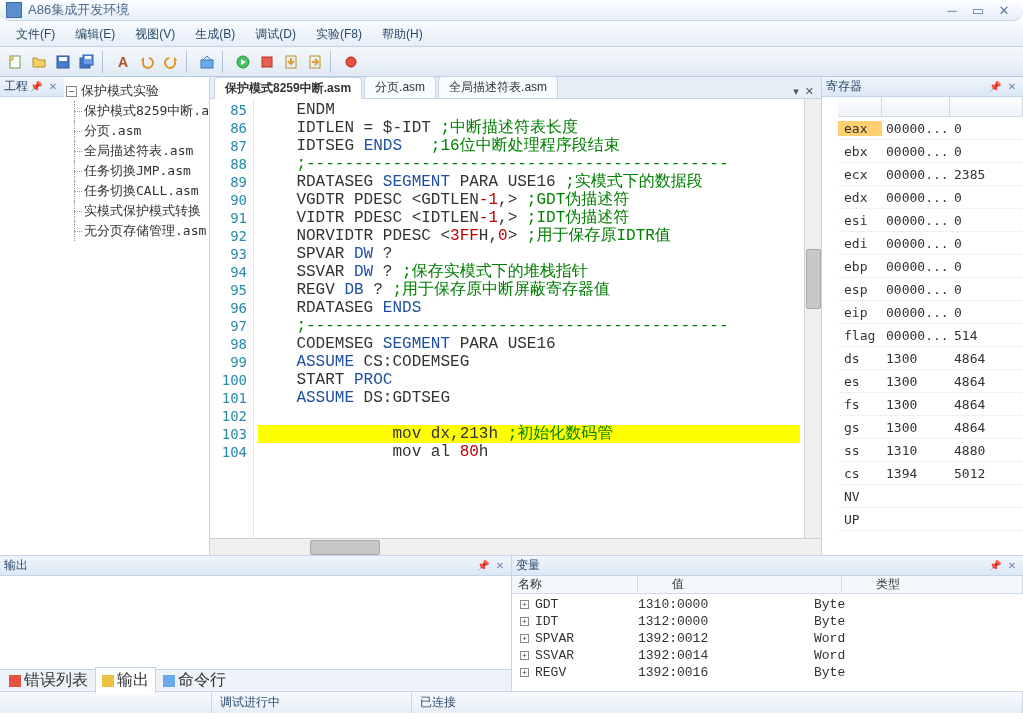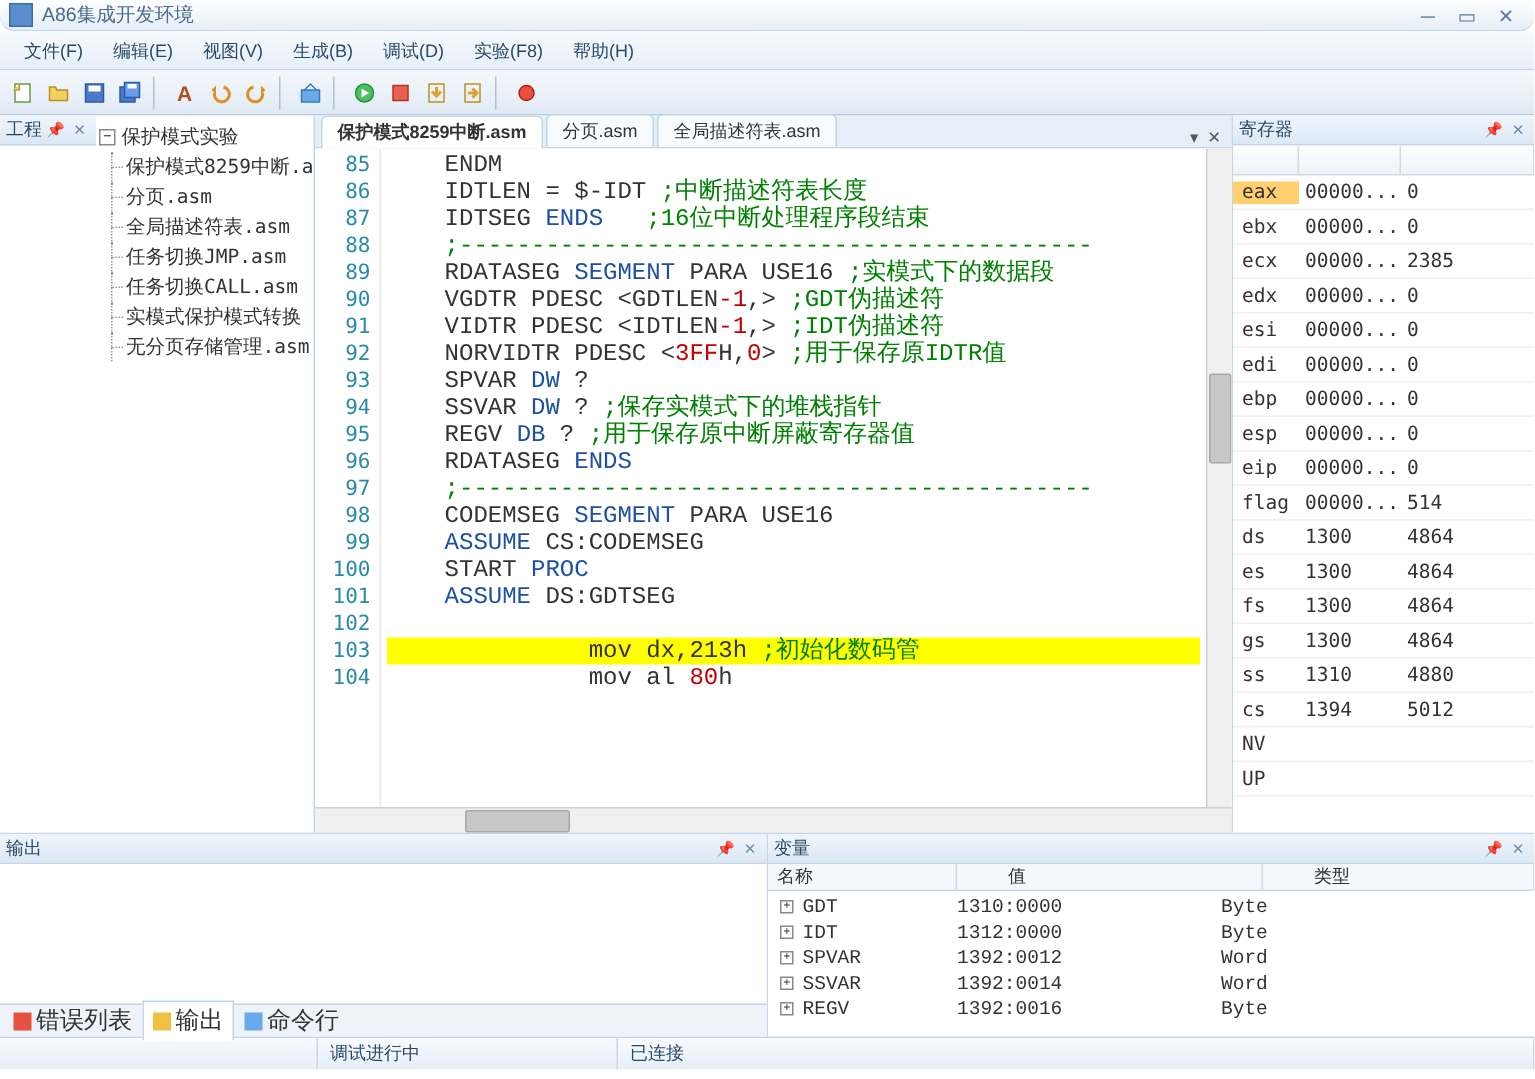--- a/index.html
+++ b/index.html
@@ -38,21 +38,21 @@
 .gutter div { height: 18px; line-height: 18px; }
 .code { flex: 1; padding: 2px 4px; font-family: Consolas, "Courier New", monospace; font-size: 16px; white-space: pre; overflow: hidden; }
 .code .line { height: 18px; line-height: 18px; }
 .code .hl { background: #ffff00; }
 .kw { color: #1e50a2; }
 .str { color: #c00000; }
 .cmt { color: #008000; }
 .vscroll { width: 17px; background: #f0f0f0; border-left: 1px solid #d0d0d0; position: relative; }
 .vscroll .thumb { position: absolute; left: 1px; width: 15px; background: #c8c8c8; border: 1px solid #a8a8a8; border-radius: 2px; }
 .right-panel { width: 202px; border-left: 1px solid #c4d5e8; display: flex; flex-direction: column; background: #fff; }
-.reg-table { flex: 1; overflow: auto; font-family: Consolas, SimSun, monospace; font-size: 13px; }
+.reg-table { flex: 1; overflow: auto; font-family: Consolas, SimSun, monospace; font-size: 13px; margin-left: 16px; }
 .reg-head { display: flex; height: 20px; background: linear-gradient(#fdfdfd,#eef3f9); border-bottom: 1px solid #d0dae6; }
 .reg-head div { border-right: 1px solid #d0dae6; }
 .reg-row { display: flex; height: 23px; align-items: center; border-bottom: 1px solid #f0f0f0; }
 .reg-row.sel .c1 { background: #ffcf70; }
 .reg-row .c1 { width: 44px; padding-left: 6px; }
 .reg-row .c2 { width: 68px; padding-left: 4px; overflow: hidden; text-overflow: ellipsis; white-space: nowrap; }
 .reg-row .c3 { flex: 1; padding-left: 4px; }
 .reg-head .c1 { width: 44px; } .reg-head .c2 { width: 68px; } .reg-head .c3 { flex: 1; }
 .bottom { display: flex; height: 136px; border-top: 1px solid #c4d5e8; }
 .out-panel { flex: 1; border-right: 1px solid #c4d5e8; display: flex; flex-direction: column; min-width: 0; }

